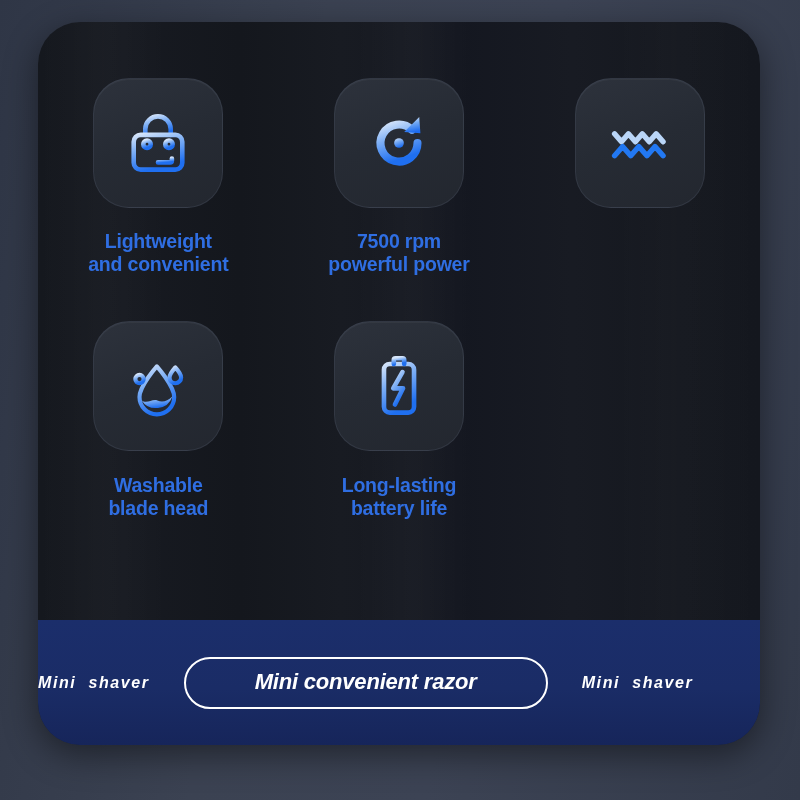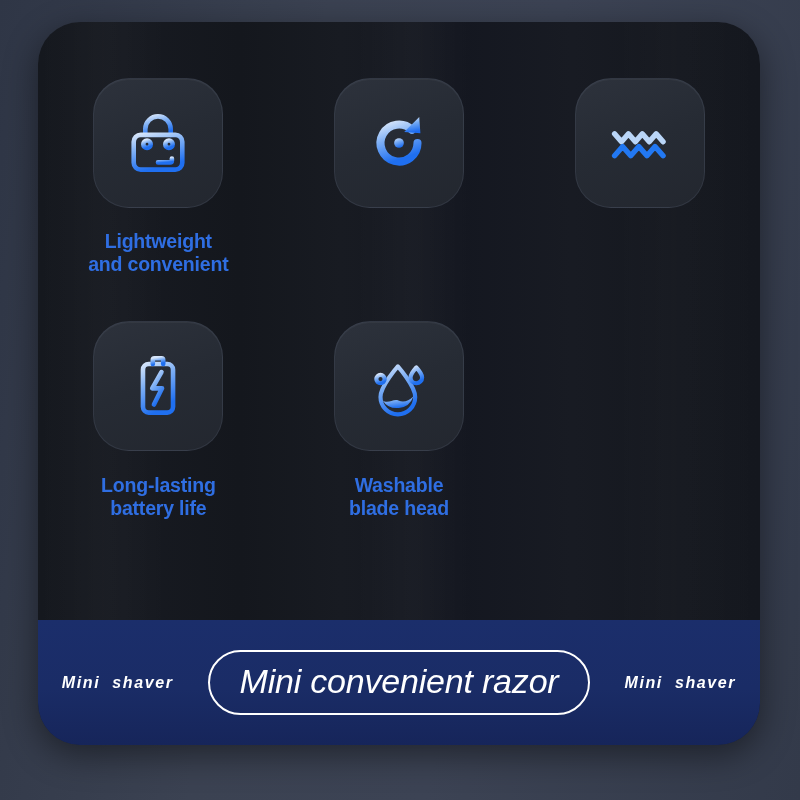--- a/index.html
+++ b/index.html
@@ -99,42 +99,41 @@
   
   #footer-banner {
     position: absolute;
     left: 0;
     bottom: 0;
     width: 722px;
     height: 125px;
     background: linear-gradient(180deg, #1b2e6b 0%, #1a2c66 55%, #16255a 100%);
     display: flex;
     align-items: center;
-    justify-content: center;
     gap: 34px;
   }
   .banner-side-text {
     color: #ffffff;
     font-size: 16px;
     font-weight: bold;
     font-style: italic;
     letter-spacing: 1.6px;
     white-space: pre;
   }
   #banner-pill {
     border: 2.5px solid #ffffff;
     border-radius: 40px;
     padding: 10px 30px 12px;
     min-width: 300px;
     text-align: center;
   }
   #banner-pill-text {
     color: #ffffff;
-    font-size: 34px;
-    font-weight: normal;
+    font-size: 22px;
+    font-weight: bold;
     font-style: italic;
     letter-spacing: -0.2px;
     white-space: nowrap;
   }
 </style>
 </head>
 <body>
 
 <div id="app-frame">
 
@@ -178,63 +177,65 @@
       <div class="feature-cell">
         <div class="icon-tile">
           <span>
             <svg width="74" height="74" viewBox="0 0 64 64" fill="none">
               <path d="M48 32 a16 16 0 1 1 -4.8-11.4" stroke="url(#gIcon)" stroke-width="7" stroke-linecap="round"></path>
               <path d="M49.5 9.5 L50.5 23.5 L36.5 22.5 Z" fill="url(#gIconH)"></path>
               <circle cx="32" cy="32" r="4.2" fill="url(#gIcon)"></circle>
             </svg>
           </span>
         </div>
+        <div class="feature-label">7500 rpm
+powerful power</div>
       </div>
 
       <div class="feature-cell">
         <div class="icon-tile">
           <span>
             <svg width="74" height="74" viewBox="0 0 64 64" fill="none" stroke-linecap="round" stroke-linejoin="round" stroke-width="4.6">
               <path d="M10 24 L16 31 L22 24 L28 31 L34 24 L40 31 L46 24 L52 31" stroke="#b9d5f7"></path>
               <path d="M10 43 L17 35 L24 43 L31 35 L38 43 L45 35 L52 43" stroke="#2278f2"></path>
             </svg>
           </span>
         </div>
-      </div>
-
-      <div class="feature-cell row2">
-        <div class="icon-tile">
-          <span>
-            <svg width="74" height="74" viewBox="0 0 64 64" fill="none" stroke="url(#gIcon)" stroke-width="4" stroke-linecap="round" stroke-linejoin="round">
-              <rect x="19" y="13" width="26" height="42" rx="5"></rect>
-              <path d="M27.5 13 V9.5 a1.5 1.5 0 0 1 1.5-1.5 h6 a1.5 1.5 0 0 1 1.5 1.5 V13"></path>
-              <path d="M35 20 L27 34 H35.5 L28.5 48"></path>
-            </svg>
-          </span>
-        </div>
-        <div class="feature-label">Long-lasting
-battery life</div>
       </div>
 
       <div class="feature-cell row2">
         <div class="icon-tile">
           <span>
             <svg width="74" height="74" viewBox="0 0 64 64" fill="none" stroke="url(#gIcon)" stroke-width="3.6" stroke-linecap="round" stroke-linejoin="round">
               <path d="M31 15 C31 15 16 32 16 41.5 A15 15 0 0 0 46 41.5 C46 32 31 15 31 15 Z"></path>
               <path d="M17.6 44 C22 48.5 27 42.5 31.5 44.5 C36 46.5 40 45 44.4 41
                        A14.9 14.9 0 0 1 17.6 44 Z" fill="url(#gIcon)" stroke="none"></path>
               <path d="M47 16 C47 16 42 21.5 42 24.6 A5 5 0 0 0 52 24.6 C52 21.5 47 16 47 16 Z"></path>
               <circle cx="16" cy="26" r="3.6"></circle>
             </svg>
           </span>
         </div>
         <div class="feature-label">Washable
 blade head</div>
       </div>
 
+      <div class="feature-cell row2">
+        <div class="icon-tile">
+          <span>
+            <svg width="74" height="74" viewBox="0 0 64 64" fill="none" stroke="url(#gIcon)" stroke-width="4" stroke-linecap="round" stroke-linejoin="round">
+              <rect x="19" y="13" width="26" height="42" rx="5"></rect>
+              <path d="M27.5 13 V9.5 a1.5 1.5 0 0 1 1.5-1.5 h6 a1.5 1.5 0 0 1 1.5 1.5 V13"></path>
+              <path d="M35 20 L27 34 H35.5 L28.5 48"></path>
+            </svg>
+          </span>
+        </div>
+        <div class="feature-label">Long-lasting
+battery life</div>
+      </div>
+
 
     </div>
 
     <div id="footer-banner">
       <div class="banner-side-text">Mini  shaver</div>
 
       <div id="banner-pill">
         <div id="banner-pill-text">Mini convenient razor</div>
       </div>
 

